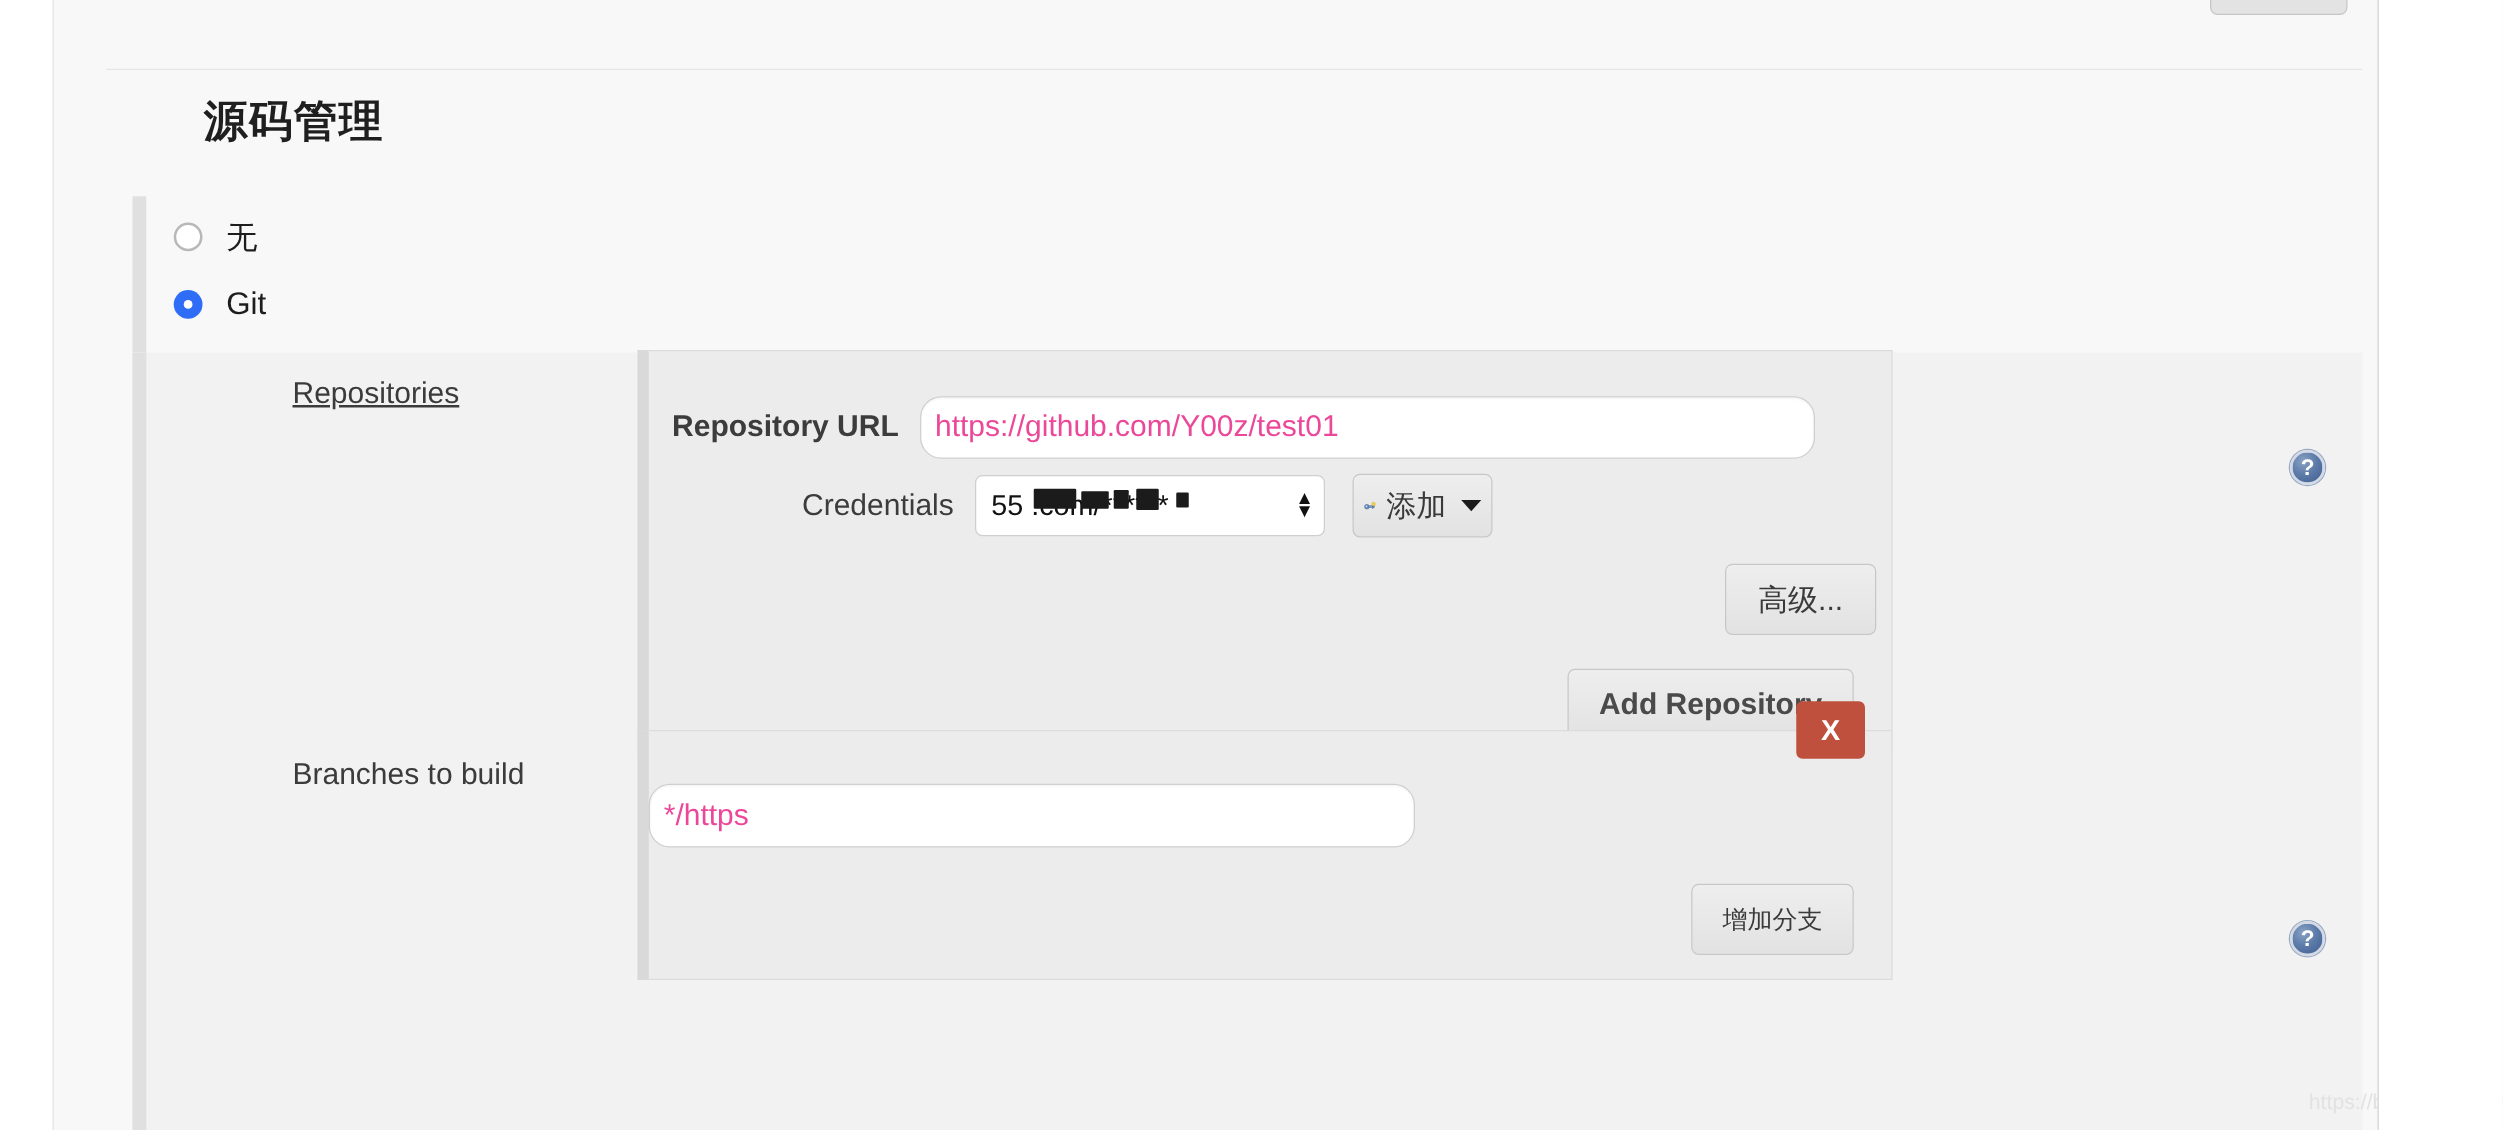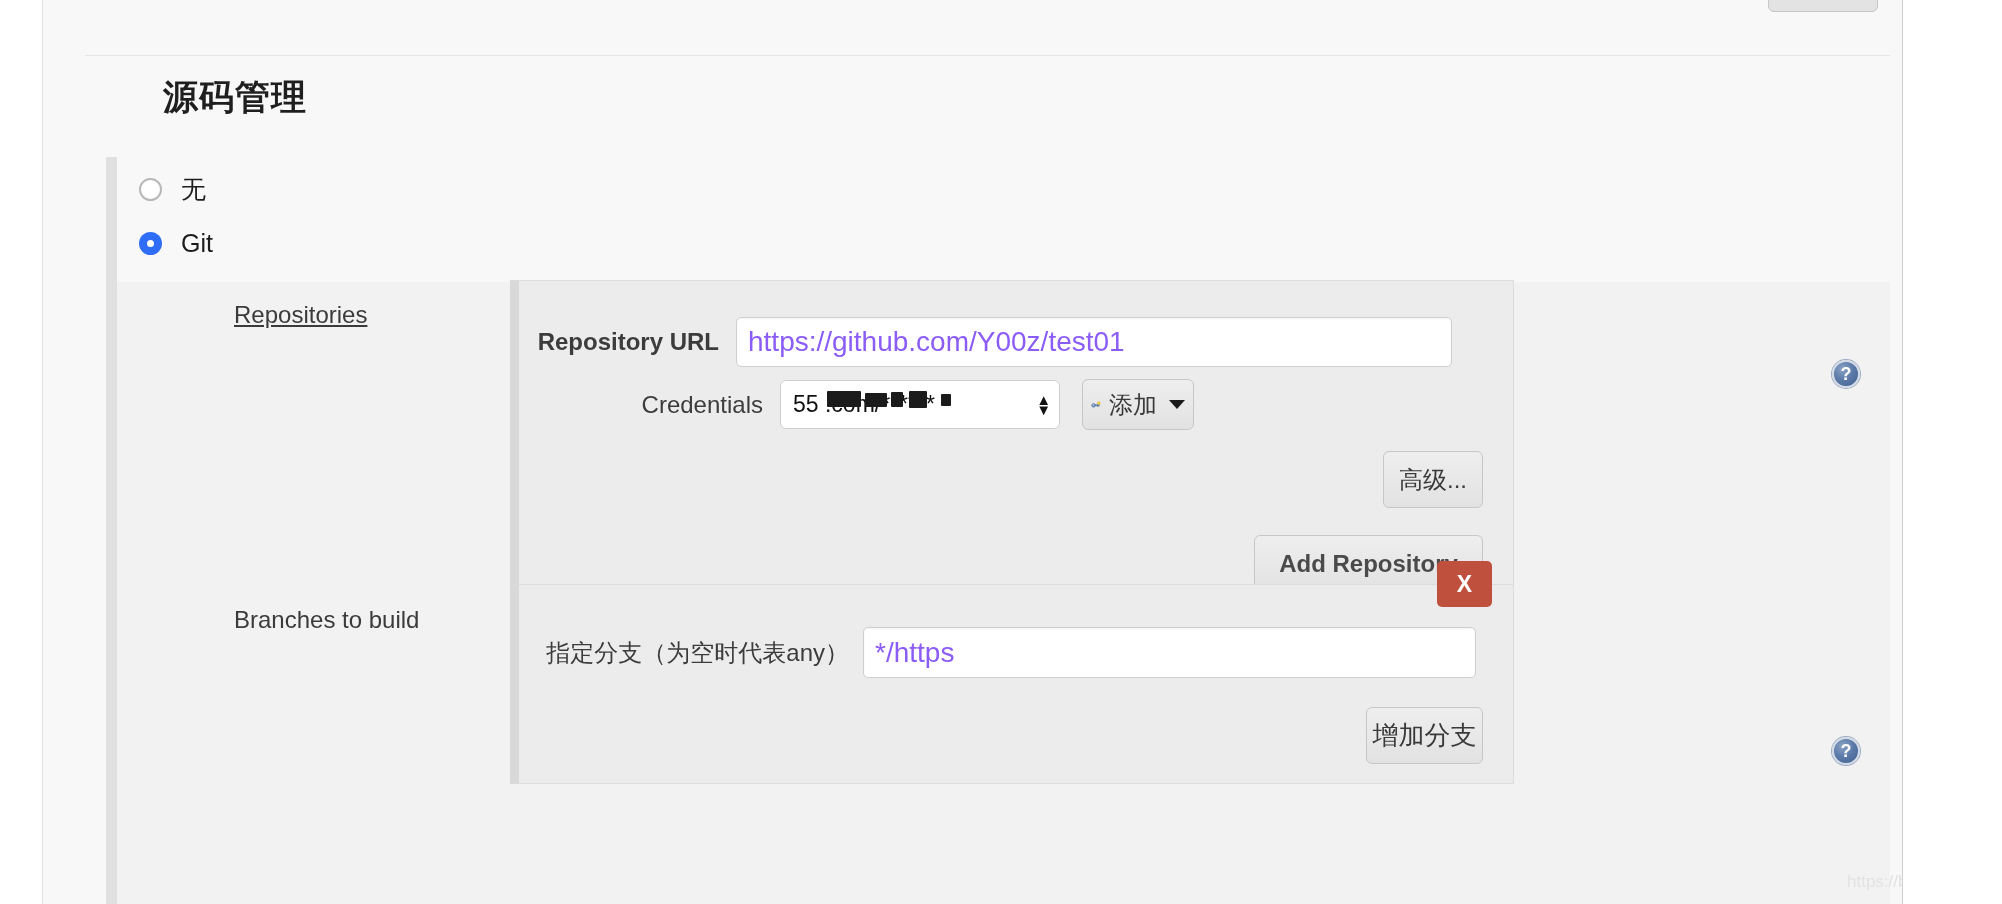--- a/index.html
+++ b/index.html
@@ -165,24 +165,24 @@
   }
   .field-label {
     font-size: 24px;
     color: #3c3c3c;
     text-align: right;
     white-space: nowrap;
   }
   .text-input {
     background: #ffffff;
     border: 1px solid #cfcfcf;
-    border-radius: 5px;
+    border-radius: 17px;
     box-shadow: inset 0 1px 2px rgba(0,0,0,0.05);
-    font-size: 28px;
-    color: #8b5cf6;
+    font-size: 24px;
+    color: #ec4899;
     box-sizing: border-box;
     display: flex;
     align-items: center;
     padding: 0 11px;
     overflow: hidden;
     white-space: nowrap;
   }
 
   
   #repo-url-line { left: 0px; top: 36px; }
@@ -250,23 +250,23 @@
   .caret-down {
     width: 0; height: 0;
     border-left: 8px solid transparent;
     border-right: 8px solid transparent;
     border-top: 9px solid #1b1b1b;
     margin-left: 4px;
   }
 
   .btn-advanced {
     position: absolute;
-    right: 30px;
+    right: 12px;
     top: 170px;
-    width: 100px;
+    width: 121px;
     height: 57px;
     font-size: 24px;
   }
   .btn-add-repo {
     position: absolute;
     right: 30px;
     top: 254px;
     width: 229px;
     height: 57px;
     font-weight: bold;
@@ -308,23 +308,23 @@
     display: flex;
     align-items: center;
     justify-content: center;
     cursor: pointer;
     z-index: 5;
   }
   .btn-add-branch {
     position: absolute;
     right: 30px;
     top: 122px;
-    width: 117px;
+    width: 130px;
     height: 57px;
-    font-size: 26px;
+    font-size: 20px;
   }
 
   
   .help-icon {
     position: absolute;
     width: 28px;
     height: 28px;
     border-radius: 50%;
     background: radial-gradient(circle at 36% 30%, #8aa2c4 0%, #5d7caa 45%, #3f5e8e 100%);
     border: 2px solid #d3dae6;
@@ -427,21 +427,20 @@
 
       <div class="form-row" id="branches-row">
 
         <div class="row-label" id="branches-label">Branches to build</div>
 
         <div class="btn-delete-x">X</div>
 
         <div class="branch-panel">
 
           <div class="field-line" id="branch-line">
-            <span class="field-label">指定分支（为空时代表any）</span>
             <div class="text-input">*/https</div>
           </div>
 
           <div class="btn btn-add-branch">增加分支</div>
         </div>
       </div>
     </div>
 
     <div class="help-icon" id="help-url">?</div>
     <div class="help-icon" id="help-repos">?</div>

